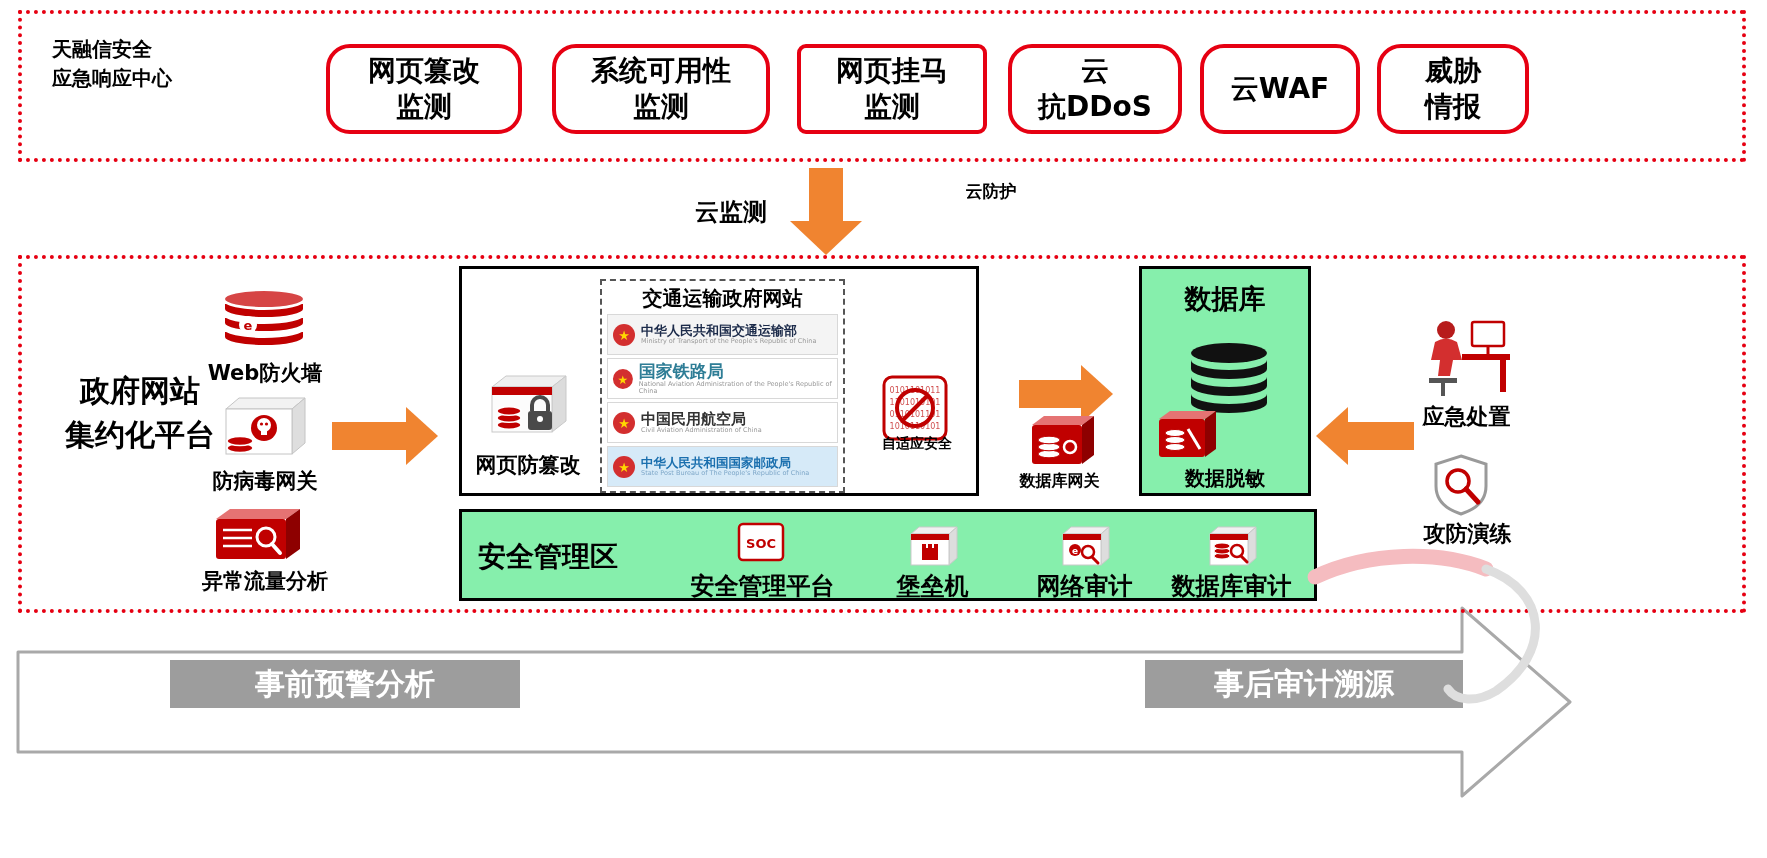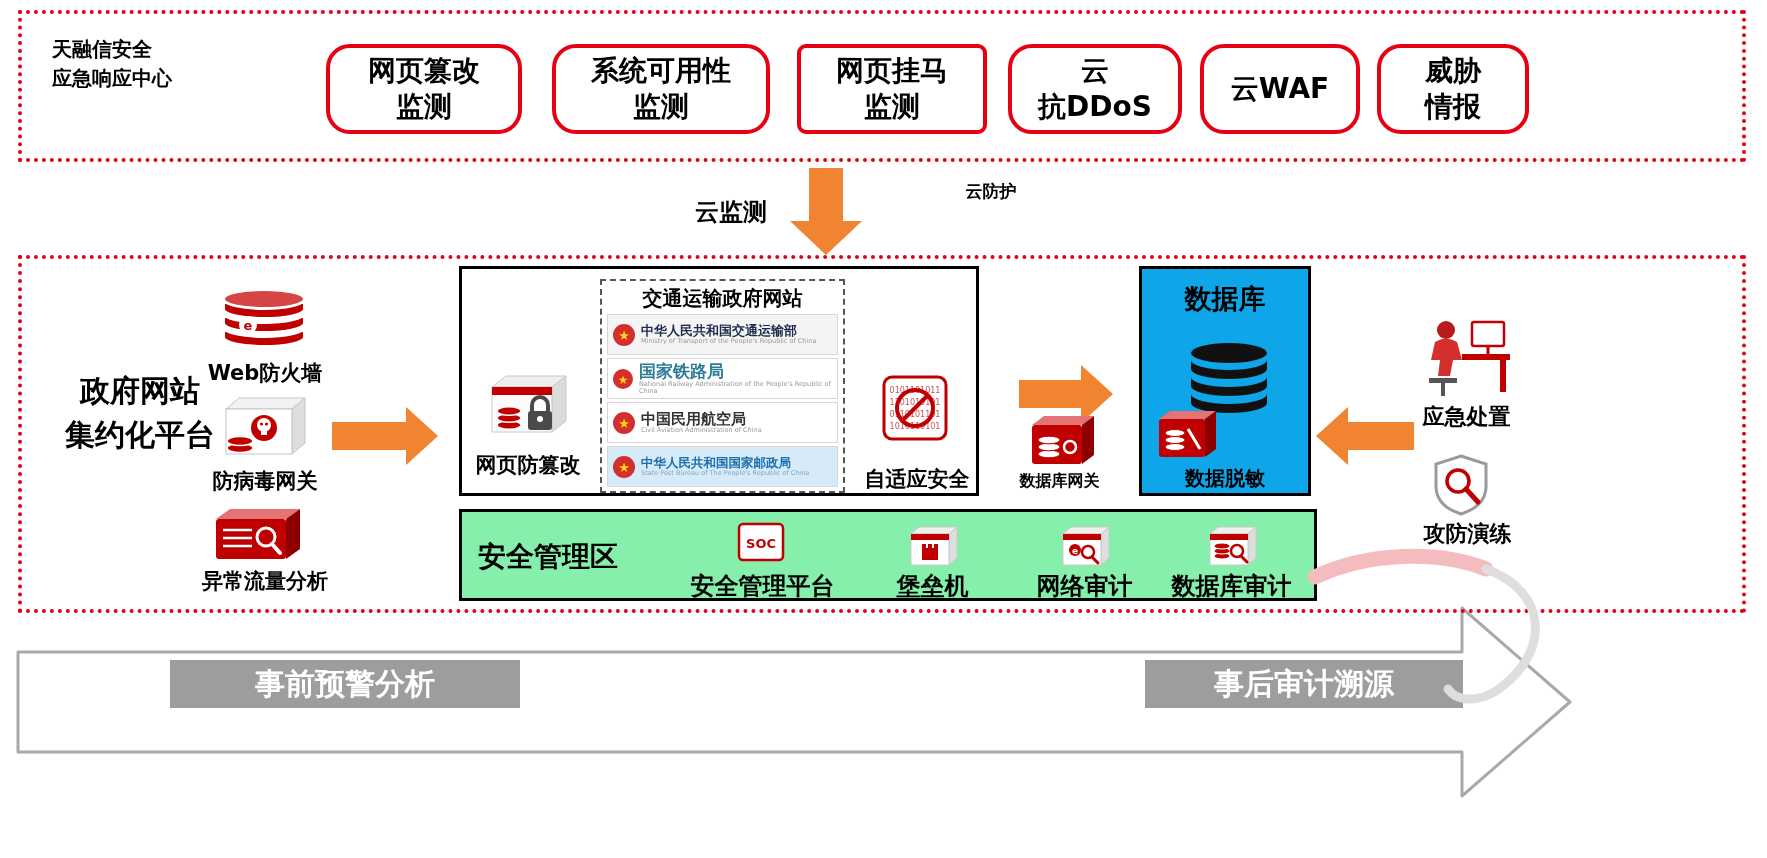--- a/index.html
+++ b/index.html
@@ -58,21 +58,21 @@
   .harrow.left  .head  { left:0;  border-right:32px solid #f08430; }
   #arrow1 { left:310px; top:148px; width:106px; }
   #arrow2 { left:997px; top:106px; width:94px; }
   #arrow3 { left:1294px; top:148px; width:98px; }
 
   
   #web-zone { left:437px; top:7px; width:520px; height:230px; border:3px solid #000; background:#fff; }
   #tamper-icon { left:20px; top:96px; }
   #tamper-lbl  { left:0px; top:182px; width:132px; font-size:21px; }
   #adaptive-icon { left:420px; top:106px; }
-  #adaptive-lbl  { left:396px; top:196px; width:118px; font-size:21px; }
+  #adaptive-lbl  { left:396px; top:166px; width:118px; font-size:14px; }
 
   #sites-box { left:138px; top:10px; width:245px; height:214px; border:2px dashed #555; background:#fff; }
   #sites-title { left:0; top:4px; width:100%; font-size:20px; }
   .site-row { position:absolute; left:5px; width:231px; height:41px; display:flex; align-items:center;
     gap:5px; padding:2px 4px; border:1px solid #d8d8d8; }
   #site1 { top:33px;  background:#f4f4f4; }
   #site2 { top:77px;  background:#fff; }
   #site3 { top:121px; background:#fff; }
   #site4 { top:165px; background:#d6eaf8; }
   .site-name { font-weight:bold; line-height:1.1; }
@@ -81,21 +81,21 @@
   #site3 .site-name { font-size:15px; color:#333; }
   #site4 .site-name { font-size:12.5px; color:#1a6fae; }
   .site-sub { font-size:6.5px; color:#999; line-height:1.1; }
   #site4 .site-sub { color:#7fa8c9; }
 
   
   #dbgw-icon { left:1004px; top:150px; }
   #dbgw-lbl  { left:975px; top:212px; width:125px; font-size:16px; }
 
   
-  #db-zone { left:1117px; top:7px; width:172px; height:230px; border:3px solid #000; background:#0ea5e9; }
+  #db-zone { left:1117px; top:7px; width:172px; height:230px; border:3px solid #000; background:#86efac; }
   #db-title { left:0; top:12px; width:100%; font-size:27px; }
   #dbcyl-icon { left:44px; top:72px; }
   #mask-icon  { left:12px; top:136px; }
   #mask-lbl   { left:0; top:196px; width:100%; font-size:20px; }
 
   
   #emg-icon { left:1394px; top:55px; }
   #emg-lbl  { left:1382px; top:143px; width:125px; font-size:22px; }
   #drill-icon { left:1408px; top:193px; }
   #drill-lbl  { left:1378px; top:260px; width:135px; font-size:22px; }
@@ -251,21 +251,21 @@
           </div>
         </div>
 
         <div id="site2" class="site-row">
           <svg width="24" height="24" viewBox="0 0 24 24">
             <circle cx="12" cy="12" r="11" fill="#d32f2f"></circle>
             <text x="12" y="17" font-size="13" fill="#ffd700" text-anchor="middle">★</text>
           </svg>
           <div>
             <div class="site-name">国家铁路局</div>
-            <div class="site-sub">National Railway Administration of the People's Republic of China</div>
+            <div class="site-sub">National Aviation Administration of the People's Republic of China</div>
           </div>
         </div>
 
         <div id="site3" class="site-row">
           <svg width="24" height="24" viewBox="0 0 24 24">
             <circle cx="12" cy="12" r="11" fill="#d32f2f"></circle>
             <text x="12" y="17" font-size="13" fill="#ffd700" text-anchor="middle">★</text>
           </svg>
           <div>
             <div class="site-name">中国民用航空局</div>

